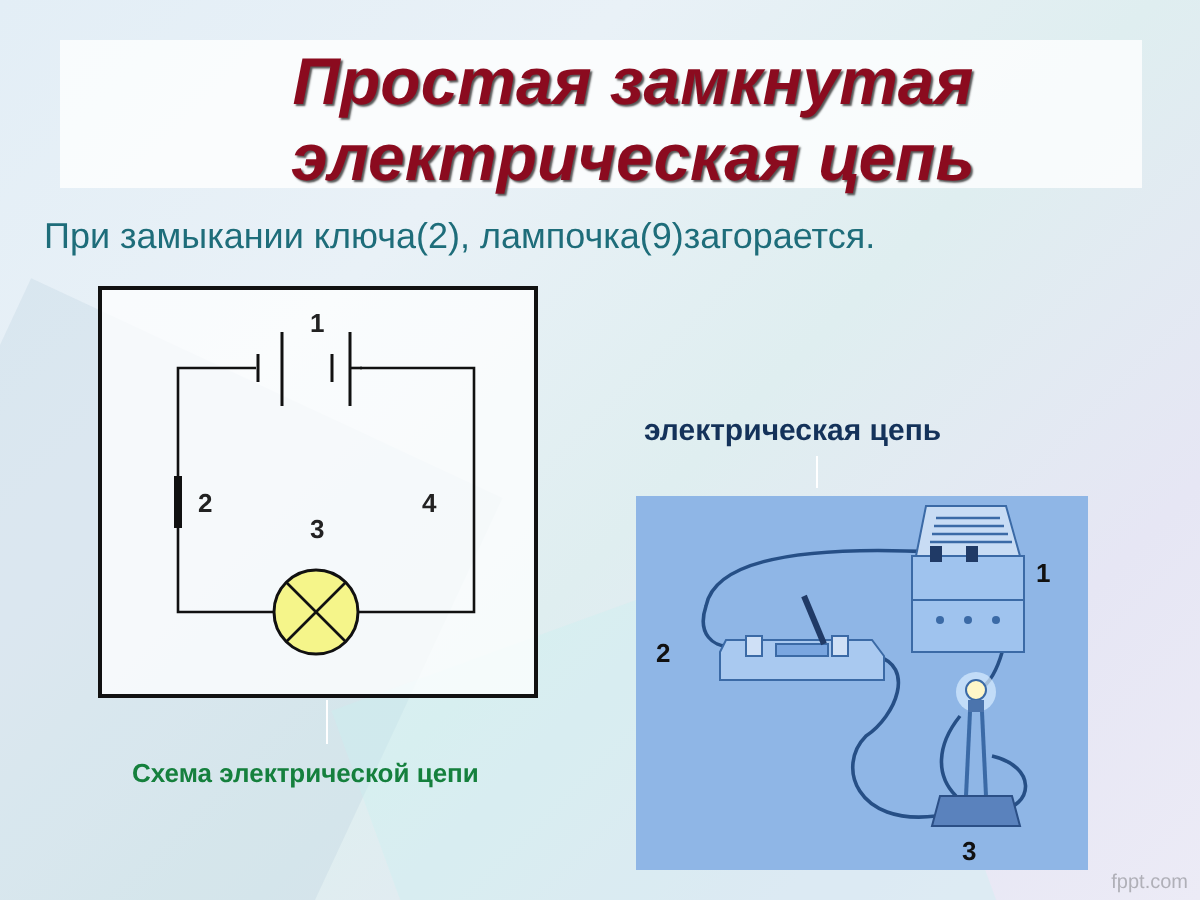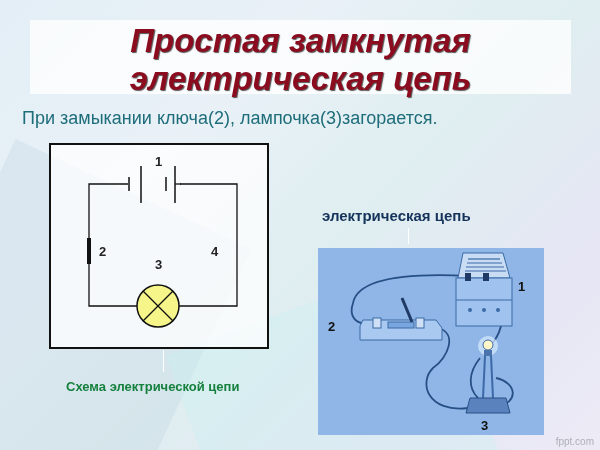--- a/index.html
+++ b/index.html
@@ -8,21 +8,21 @@
     background: linear-gradient(135deg, #e3eef6 0%, #e9f1f7 30%, #dfeef0 55%, #e6e6f4 80%, #ecebf6 100%);
     font-family: "Liberation Sans", sans-serif;
   }
   .bg-shape1 { position:absolute; left:-60px; top:180px; width:260px; height:300px; background:rgba(180,205,220,0.25); transform:rotate(25deg); }
   .bg-shape2 { position:absolute; left:200px; top:300px; width:280px; height:250px; background:rgba(200,240,240,0.35); transform:rotate(-20deg); }
   .title-box {
     position:absolute; left:30px; top:20px; width:541px; height:74px;
     background:rgba(255,255,255,0.78);
   }
   .title {
-    position:absolute; left:30px; top:22px; width:541px; text-align:center;
+    position:absolute; left:46px; top:22px; width:541px; text-align:center;
     color:#8b0b1f; font-style:italic; font-weight:bold; font-size:33px; line-height:38px;
     text-shadow:1px 1px 1px #555;
   }
   .subtitle {
     position:absolute; left:22px; top:108px; color:#1e6d7a; font-size:18px;
   }
   .schema-box {
     position:absolute; left:49px; top:143px; width:216px; height:202px;
     background:rgba(255,255,255,0.75); border:2px solid #111;
   }
@@ -47,21 +47,21 @@
 
 <div class="bg-shape1"></div>
 <div class="bg-shape2"></div>
 
 <div class="title-box"></div>
 <div class="title">
   <div>Простая замкнутая</div>
   <div>электрическая цепь</div>
 </div>
 
-<div class="subtitle">При замыкании ключа(2), лампочка(3)загорается.</div>
+<div class="subtitle">При замыкании ключа(2), лампочка(9)загорается.</div>
 
 <div class="schema-box">
   <svg width="216" height="202" viewBox="0 0 216 202">
 
     <polyline points="77,39 38,39 38,161 86,161" fill="none" stroke="#111" stroke-width="1.3"></polyline>
     <polyline points="128,161 186,161 186,39 129,39" fill="none" stroke="#111" stroke-width="1.3"></polyline>
 
     <line x1="78" y1="32" x2="78" y2="46" stroke="#111" stroke-width="1.5"></line>
     <line x1="90" y1="21" x2="90" y2="58" stroke="#111" stroke-width="1.5"></line>
     <line x1="115" y1="32" x2="115" y2="46" stroke="#111" stroke-width="1.5"></line>

